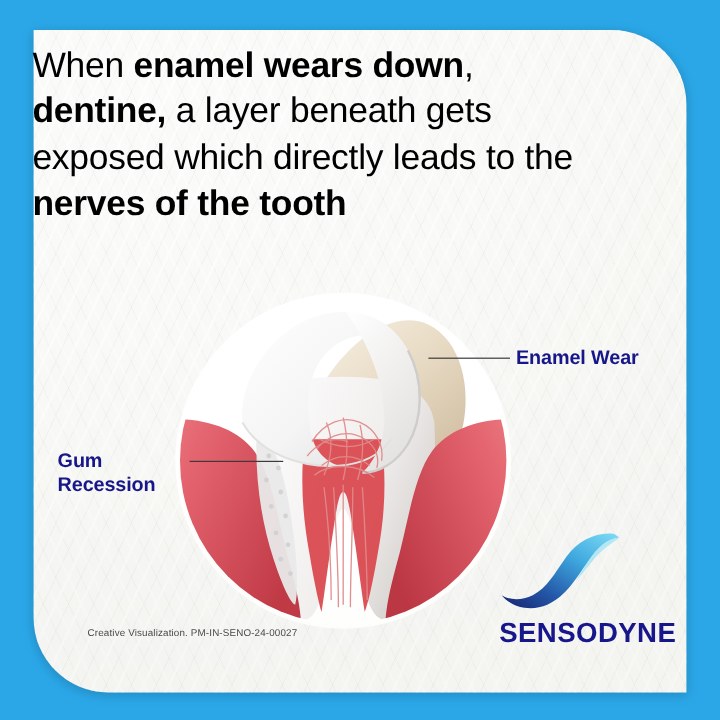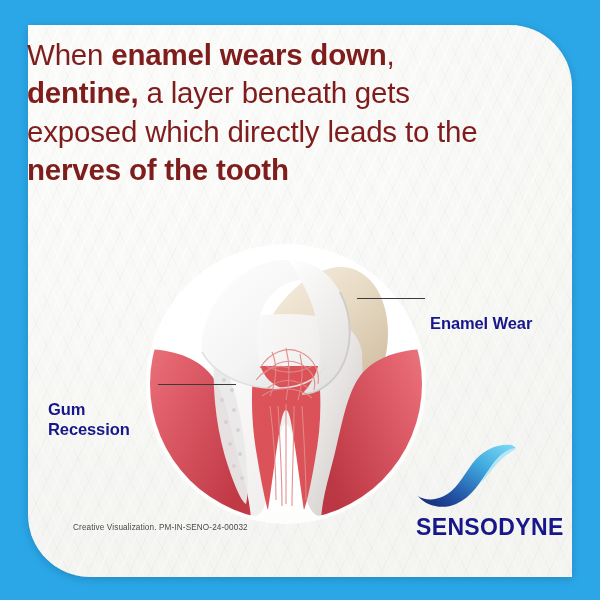--- a/index.html
+++ b/index.html
@@ -41,21 +41,21 @@
   }
   #cardsheen{
     position:absolute; inset:0;
     background:radial-gradient(120% 90% at 20% 8%, #ffffff 0%, #fbfbf9 45%, #f2f2ef 100%);
     mix-blend-mode:multiply; opacity:.55;
   }
 
   
   #headline{
     position:absolute; left:27px; top:36px; width:470px;
-    color:#7f1d1d;
+    color:#000000;
     font-size:29.5px; line-height:1.30; letter-spacing:-.2px;
     font-weight:400;
   }
   #headline b{ font-weight:700; }
 
   
   #illo{
     position:absolute; left:150px; top:248px; width:272px; height:272px;
   }
   #halo{
@@ -63,21 +63,20 @@
     border-radius:50%;
     background:radial-gradient(circle at 50% 42%, #ffffff 56%, #fdfdfc 78%, rgba(253,253,252,0) 100%);
   }
   #toothsvg{ position:absolute; left:0; top:0; }
 
   
   .callout{
     position:absolute; color:#17178b; font-weight:700;
     font-size:16.5px; line-height:1.22; letter-spacing:-.1px;
     white-space:nowrap;
-    margin-top:25px;
   }
   #enamel-label{ left:430px; top:288px; }
   #gum-label{ left:48px; top:374px; width:102px; text-align:left; white-space:normal; }
   .leader{ position:absolute; height:1px; background:#3b3b3b; }
   #enamel-leader{ left:357px; top:298px; width:68px; }
   #gum-leader{ left:158px; top:384px; width:78px; }
 
   
   #disclaimer{
     position:absolute; left:73px; top:523px;
@@ -208,21 +207,21 @@
       </g>
     </svg>
   </div>
 
   <div class="leader" id="enamel-leader"></div>
   <div class="callout" id="enamel-label">Enamel Wear</div>
 
   <div class="leader" id="gum-leader"></div>
   <div class="callout" id="gum-label">Gum Recession</div>
 
-  <div id="disclaimer">Creative Visualization. PM-IN-SENO-24-00032</div>
+  <div id="disclaimer">Creative Visualization. PM-IN-SENO-24-00027</div>
 
   <div id="logo">
     <svg width="118" height="72" viewBox="0 0 118 72">
       <defs>
         <linearGradient id="gSwoosh" x1="1" y1="0" x2="0" y2="1">
           <stop offset="0%" stop-color="#7FDCF5"></stop>
           <stop offset="35%" stop-color="#3FA9DF"></stop>
           <stop offset="70%" stop-color="#2457A8"></stop>
           <stop offset="100%" stop-color="#15236F"></stop>
         </linearGradient>

